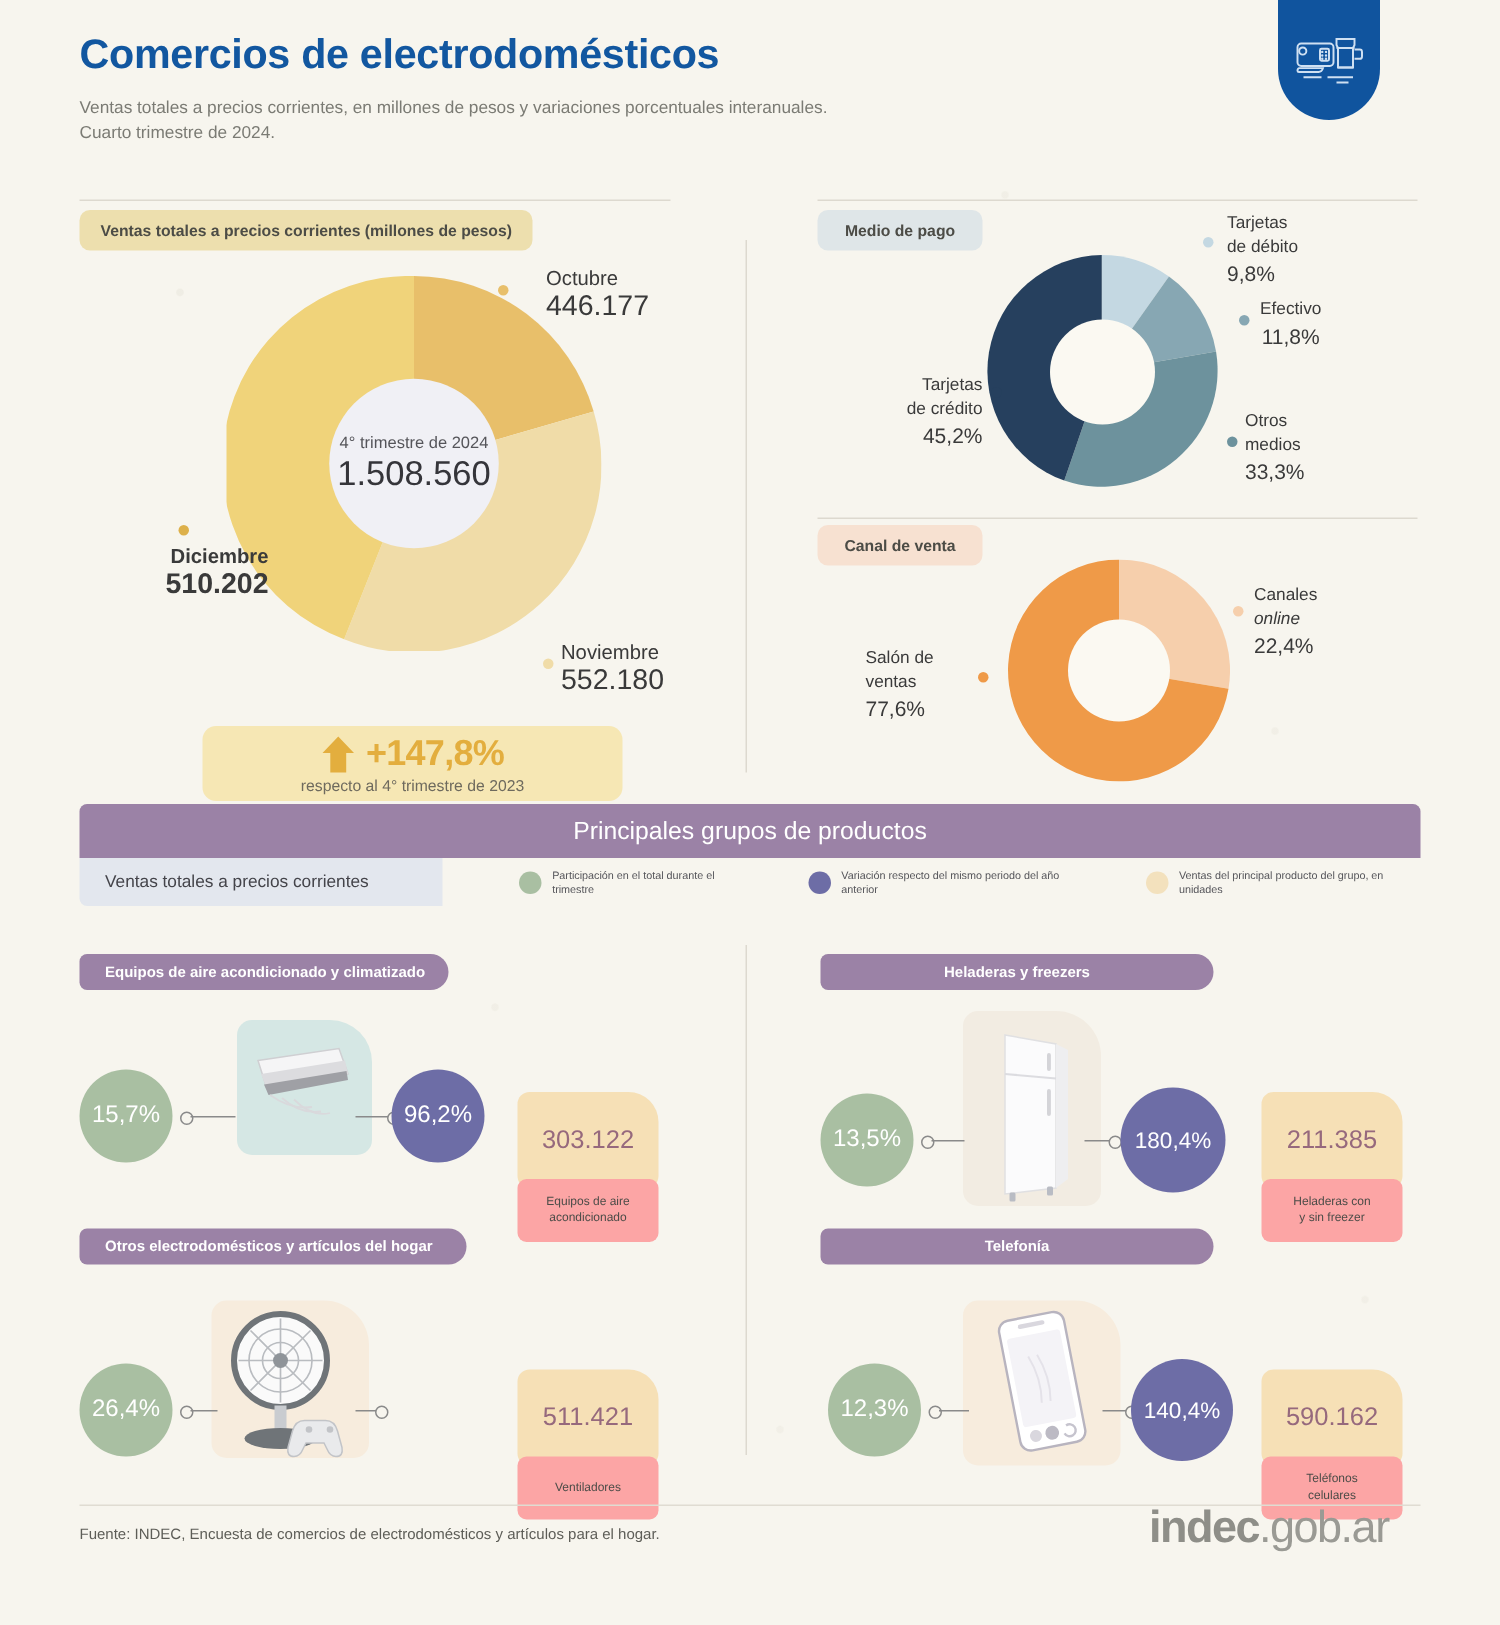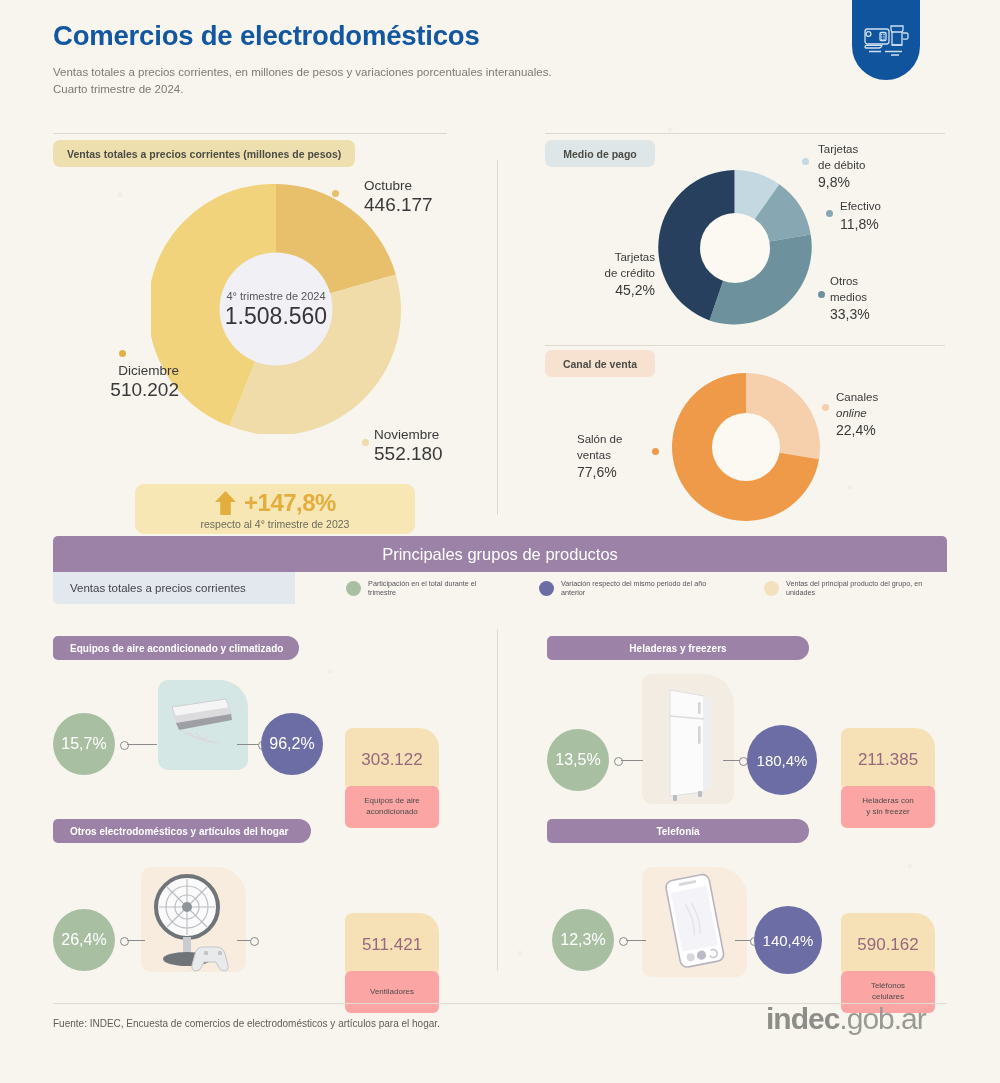--- a/index.html
+++ b/index.html
@@ -66,21 +66,21 @@
   #donut-center-value{font-size:23px;color:#35353a;margin-top:1px;}
 
   .lbl{position:absolute;font-size:14px;color:#3a3a3a;line-height:1.15;}
   .lbl .nm{font-size:13.5px;}
   .lbl .vl{font-size:19px;}
   .dot{width:7px;height:7px;border-radius:50%;display:inline-block;}
 
   
   #lbl-oct{left:364px;top:178px;}
   #lbl-nov{left:374px;top:427px;}
-  #lbl-dic{left:64px;top:363px;text-align:right;width:115px;}
+  #lbl-dic{left:64px;top:363px;text-align:right;width:115px;font-weight:bold;}
   #dot-oct{position:absolute;left:332px;top:190px;background:#e8bf6a;}
   #dot-nov{position:absolute;left:362px;top:439px;background:#f0dca8;}
   #dot-dic{position:absolute;left:119px;top:350px;background:#ddb04a;}
 
   
   #growth-badge{
     position:absolute;left:135px;top:484px;width:280px;height:50px;
     background:#f6e7b4;border-radius:9px;
     display:flex;flex-direction:column;align-items:center;justify-content:center;
   }
@@ -90,21 +90,21 @@
 
   
   #donut-pago{position:absolute;left:657px;top:170px;width:155px;height:155px;}
   #donut-pago .hole{
     position:absolute;left:50%;top:50%;transform:translate(-50%,-50%);
     width:70px;height:70px;border-radius:50%;background:#fbf9f2;
   }
   .lbl-s{position:absolute;font-size:11.5px;color:#3a3a3a;line-height:1.35;}
   .lbl-s .pct{font-size:14px;}
   #lbl-debito{left:818px;top:142px;}
-  #lbl-efectivo{left:840px;top:199px;}
+  #lbl-efectivo{left:840px;top:199px;text-align:center;}
   #lbl-otros{left:830px;top:274px;}
   #lbl-credito{left:583px;top:250px;text-align:right;width:72px;}
   #dot-debito{position:absolute;left:802px;top:158px;background:#c4d8e2;}
   #dot-efectivo{position:absolute;left:826px;top:210px;background:#87a7b3;}
   #dot-otros{position:absolute;left:818px;top:291px;background:#6d929d;}
   #dot-credito{position:absolute;left:661px;top:258px;background:#26405e;}
 
   
   #donut-canal{position:absolute;left:672px;top:373px;width:148px;height:148px;}
   #donut-canal .hole{

